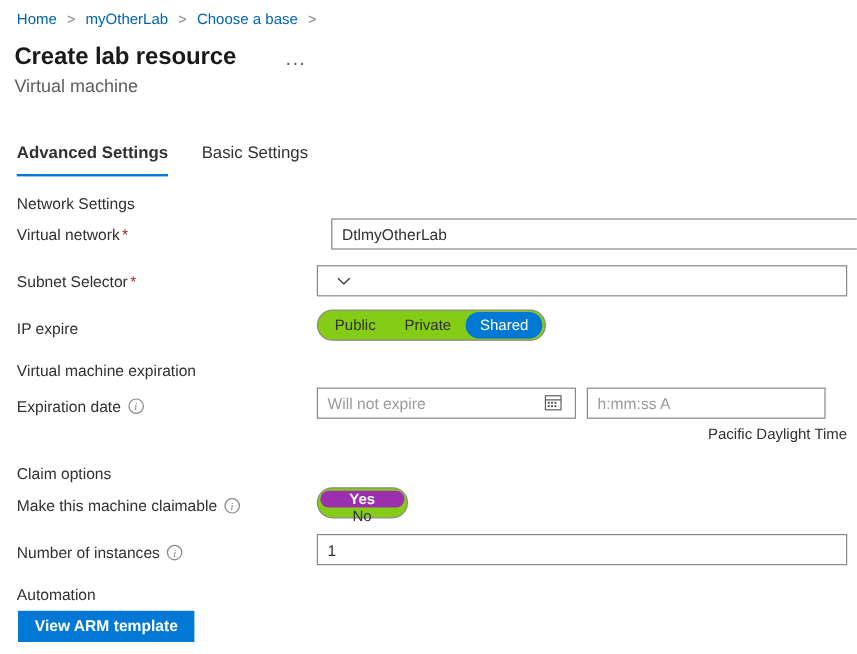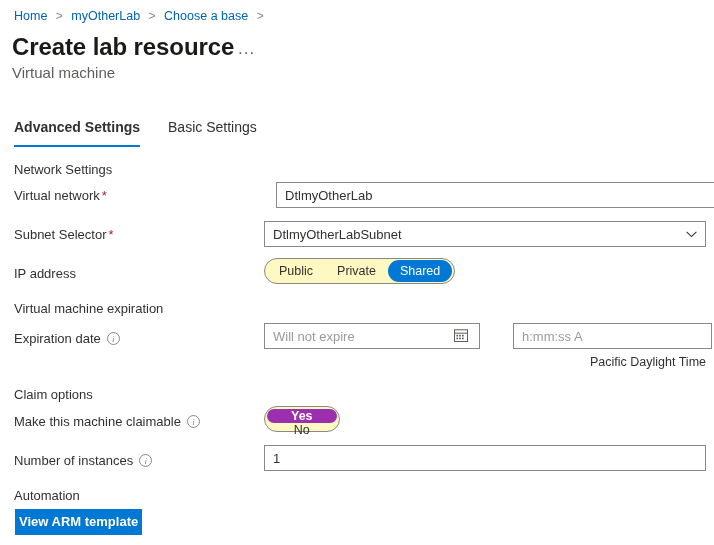--- a/index.html
+++ b/index.html
@@ -33,21 +33,21 @@
     color: #8a8886;
     margin: 0 5px;
     font-size: 12px;
   }
 
   
   .page-title {
     position: absolute;
     left: 12px;
     top: 32px;
-    font-size: 24px;
+    font-size: 20px;
     font-weight: 600;
     color: #1b1a19;
     letter-spacing: -0.1px;
     line-height: 30px;
   }
   .title-more {
     position: absolute;
     left: 238px;
     top: 40px;
     font-size: 17px;
@@ -162,21 +162,21 @@
   }
   .cal-btn svg { display:block; }
 
   
   .pillgroup {
     position: absolute;
     box-sizing: border-box;
     height: 26px;
     border: 1px solid #8a8886;
     border-radius: 13px;
-    background: #fef9c3;
+    background: #84cc16;
     display: flex;
     align-items: center;
     padding: 2px;
   }
   .pill {
     height: 22px;
     border-radius: 11px;
     display: flex;
     align-items: center;
     justify-content: center;
@@ -206,21 +206,21 @@
     text-align: right;
   }
   .primary-btn {
     position: absolute;
     background: #0078d4;
     color: #ffffff;
     font-size: 13px;
     font-weight: 600;
     border: none;
     height: 26px;
-    padding: 0 4px;
+    padding: 0 14px;
     cursor: pointer;
     font-family: "Liberation Sans", sans-serif;
     line-height: 26px;
   }
 </style>
 </head>
 <body>
 
 <div class="breadcrumb">
   <span class="crumb-link">Home</span>
@@ -251,29 +251,28 @@
     <svg viewBox="0 0 11 7" width="11" height="7">
         <path d="M0.6 0.8 L5.5 5.6 L10.4 0.8" fill="none" stroke="#323130" stroke-width="1.1"></path>
       </svg>
   </span>
 </div>
 
 <div class="field-label" style="top:226px;">
   <span>Subnet Selector</span><span class="req">*</span>
 </div>
 <div class="ctl select" style="left:264px; top:221px; width:442px;">
-  <span class="val">DtlmyOtherLabSubnet</span>
   <span class="chev">
     <svg viewBox="0 0 11 7" width="11" height="7">
         <path d="M0.6 0.8 L5.5 5.6 L10.4 0.8" fill="none" stroke="#323130" stroke-width="1.1"></path>
       </svg>
   </span>
 </div>
 
-<div class="field-label" style="top:265px;">IP address</div>
+<div class="field-label" style="top:265px;">IP expire</div>
 <div class="pillgroup" style="left:264px; top:258px;">
   <div class="pill">Public</div>
   <div class="pill">Private</div>
   <div class="pill sel-blue">Shared</div>
 </div>
 
 <div class="section-head" style="top:300px;">Virtual machine expiration</div>
 
 <div class="field-label" style="top:330px;">
   <span>Expiration date</span><span class="info-icon">i</span>
@@ -286,21 +285,21 @@
       <line x1="1.5" y1="6.2" x2="14.5" y2="6.2" stroke="#605e5c" stroke-width="1"></line>
       <rect x="3.4" y="7.8" width="1.7" height="1.7" fill="#605e5c"></rect>
       <rect x="6.2" y="7.8" width="1.7" height="1.7" fill="#605e5c"></rect>
       <rect x="9" y="7.8" width="1.7" height="1.7" fill="#605e5c"></rect>
       <rect x="3.4" y="10.6" width="1.7" height="1.7" fill="#605e5c"></rect>
       <rect x="6.2" y="10.6" width="1.7" height="1.7" fill="#605e5c"></rect>
       <rect x="9" y="10.6" width="1.7" height="1.7" fill="#605e5c"></rect>
     </svg>
   </span>
 </div>
-<div class="ctl" style="left:489px; top:323px; width:199px;margin-left:24px;">
+<div class="ctl" style="left:489px; top:323px; width:199px;">
   <span class="ph">h:mm:ss A</span>
 </div>
 <div class="tz-note" style="left:400px; top:354px; width:306px;">Pacific Daylight Time</div>
 
 <div class="section-head" style="top:386px;">Claim options</div>
 
 <div class="field-label" style="top:413px;">
   <span>Make this machine claimable</span><span class="info-icon">i</span>
 </div>
 <div class="pillgroup" style="left:264px; top:406px;flex-direction:column;">

